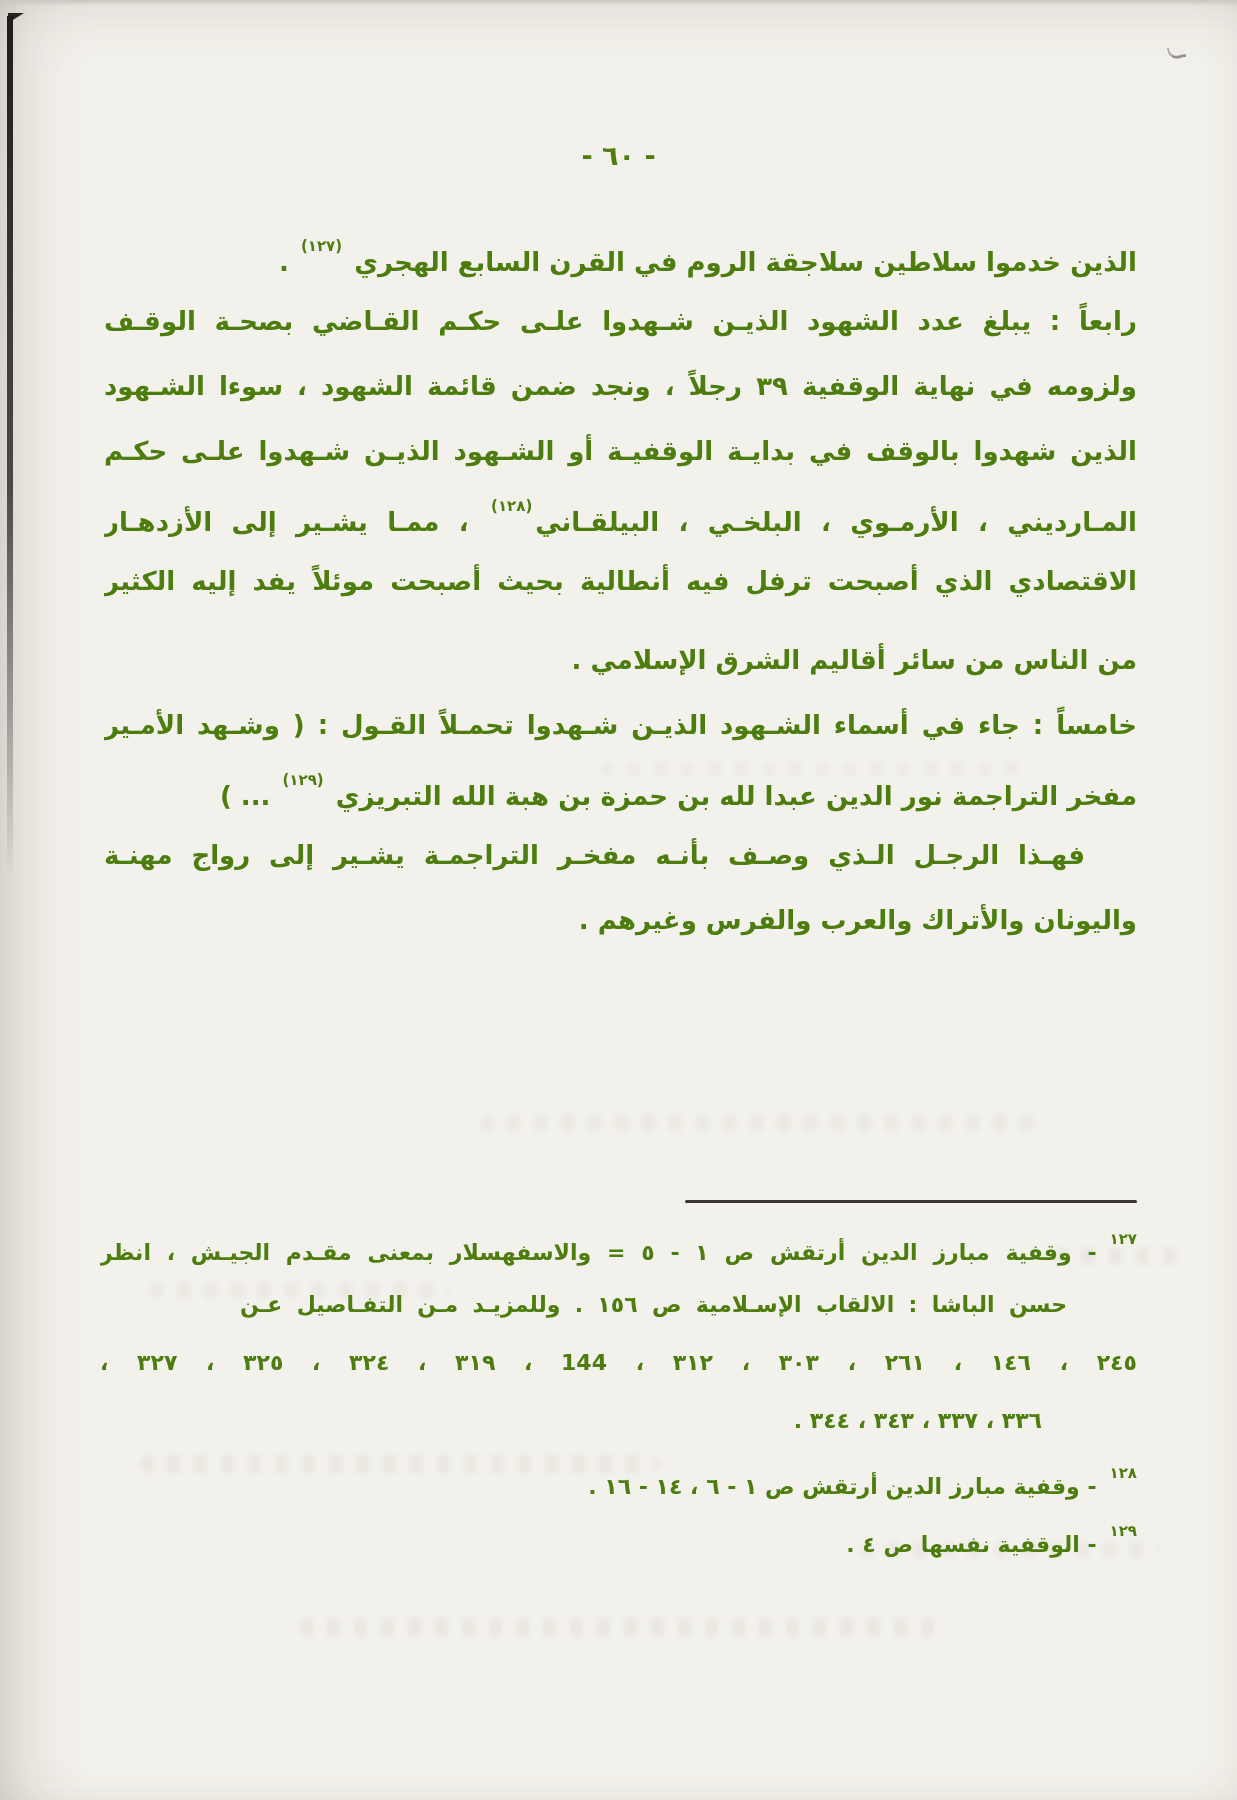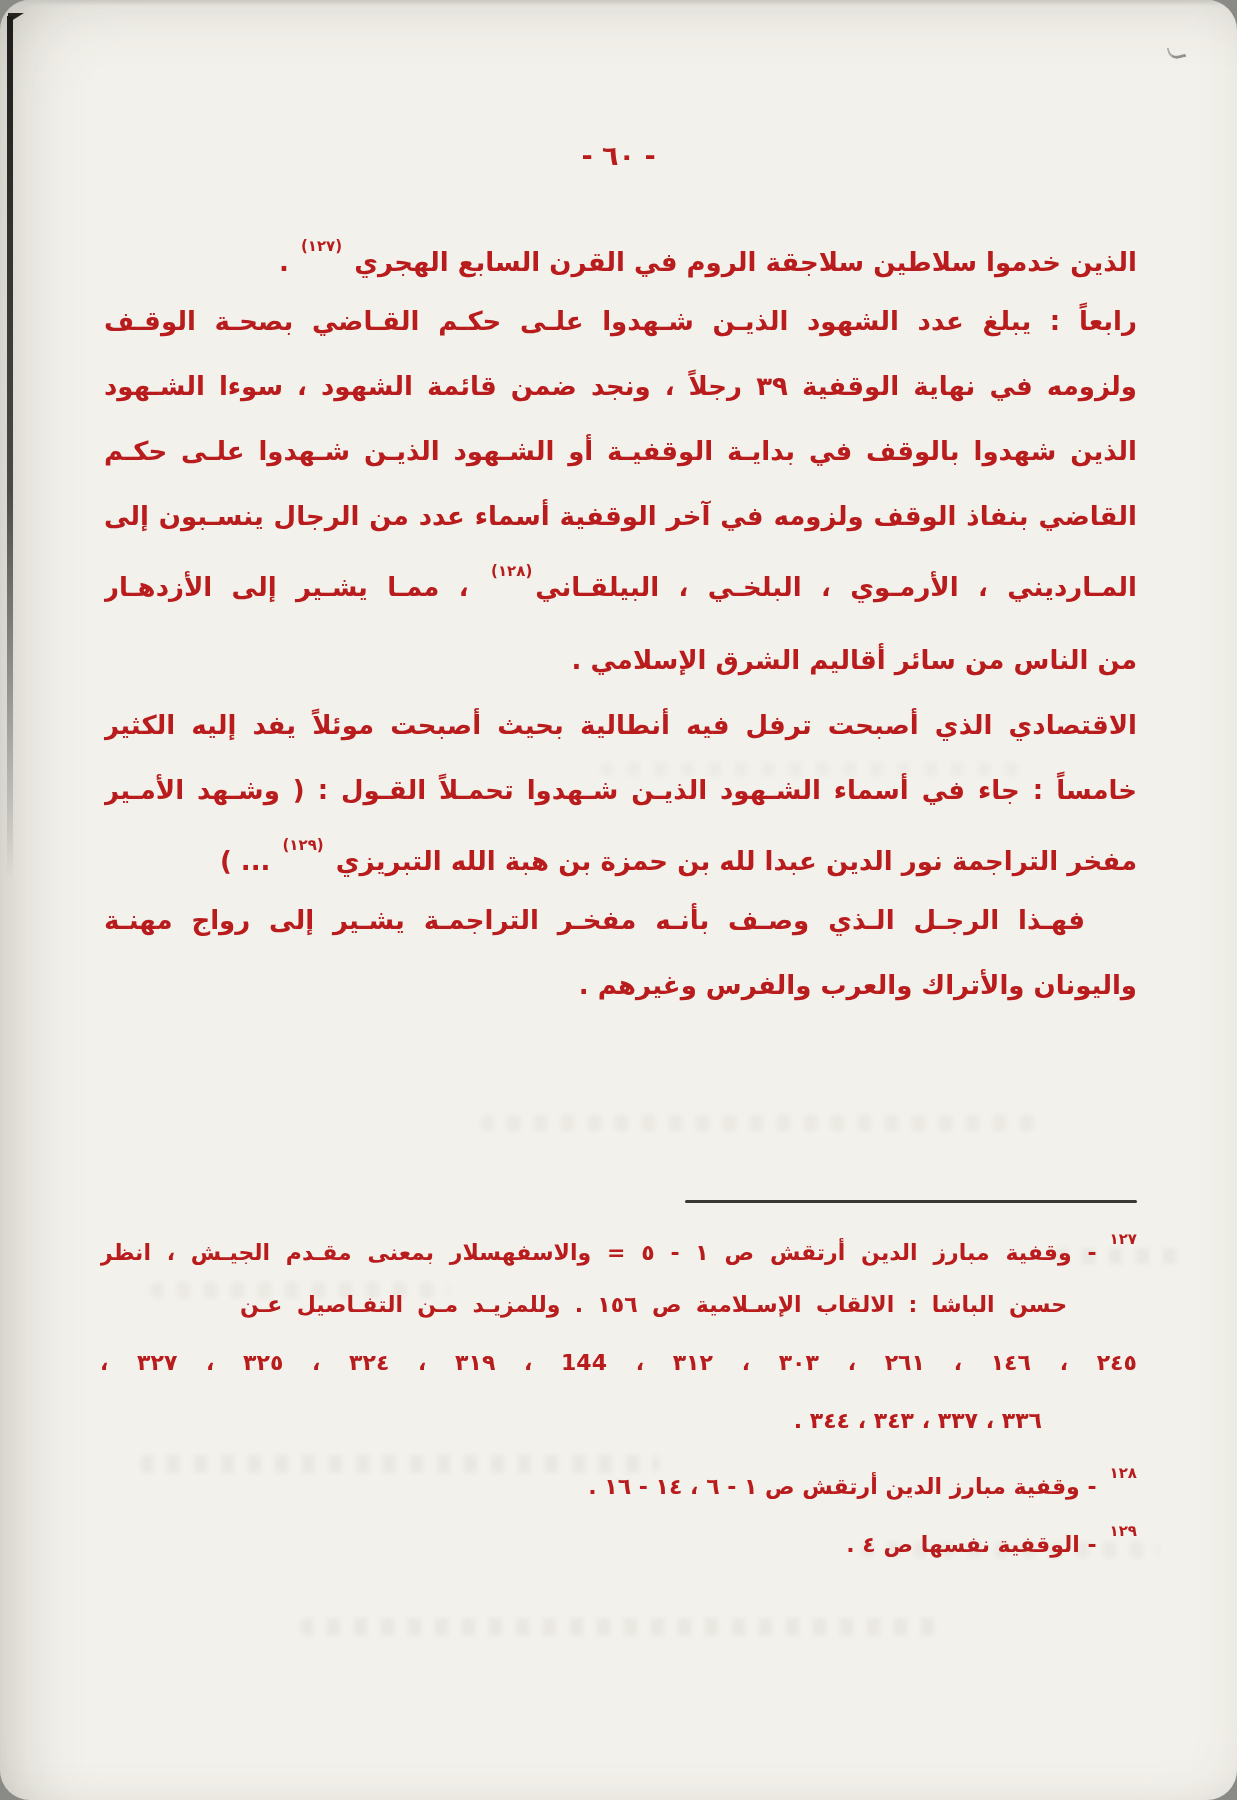--- a/index.html
+++ b/index.html
@@ -3,25 +3,24 @@
 <meta charset="utf-8">
 <style>
   html,body{margin:0;padding:0;background:#8a8a86;}
   .page{
     position:relative;
     width:1237px;height:1800px;
     margin:0 auto;
     background:#f3f1eb;
     overflow:hidden;
     font-family:"DejaVu Sans",sans-serif;
-    color:#b91c1c;
+    color:#4d7c0f;
     direction:rtl;
     box-shadow:inset 45px 25px 90px -60px rgba(75,70,62,.45),
                inset -18px -18px 70px -55px rgba(75,70,62,.28);
-    border-radius:30px;
   }
   
   .top-edge{position:absolute;top:0;left:0;right:0;height:6px;
     background:linear-gradient(#c9c7c1,rgba(243,241,235,0));}
   .scan-line{position:absolute;left:7px;top:16px;width:6px;height:862px;
     background:linear-gradient(to bottom,#1e1d1b,#4b4a47 55%,rgba(100,98,94,0));
     filter:blur(.4px);}
   .scan-wedge{position:absolute;left:8px;top:13px;width:0;height:0;
     border-top:10px solid #24231f;border-right:16px solid transparent;}
   .stray-mark{position:absolute;left:1168px;top:46px;width:15px;height:10px;
@@ -73,24 +72,23 @@
   <div class="ghost" style="left:860px;top:1542px;width:300px;height:16px;opacity:.10;"></div>
   <div class="ghost" style="left:300px;top:1618px;width:640px;height:18px;opacity:.12;"></div>
 
   <div class="page-number">- ٦٠ -</div>
 
   <div class="textblock">
     <div class="bline"><span>الذين خدموا سلاطين سلاجقة الروم في القرن السابع الهجري </span><sup class="fnref">(١٢٧)</sup><span> .</span></div>
     <div class="bline j"><span>رابعاً : يبلغ عدد الشهود الذيـن شـهدوا علـى حكـم القـاضي بصحـة الوقـف</span></div>
     <div class="bline j"><span>ولزومه في نهاية الوقفية ٣٩ رجلاً ، ونجد ضمن قائمة الشهود ، سوءا الشـهود</span></div>
     <div class="bline j"><span>الذين شهدوا بالوقف في بدايـة الوقفيـة أو الشـهود الذيـن شـهدوا علـى حكـم</span></div>
-    <div class="bline j"><span>القاضي بنفاذ الوقف ولزومه في آخر الوقفية أسماء عدد من الرجال ينسـبون إلى</span></div>
     <div class="bline j"><span>المـارديني ، الأرمـوي ، البلخـي ، البيلقـاني</span><sup class="fnref">(١٢٨)</sup><span> ، ممـا يشـير إلى الأزدهـار</span></div>
+    <div class="bline j"><span>الاقتصادي الذي أصبحت ترفل فيه أنطالية بحيث أصبحت موئلاً يفد إليه الكثير</span></div>
     <div class="bline pgap"><span>من الناس من سائر أقاليم الشرق الإسلامي .</span></div>
-    <div class="bline j"><span>الاقتصادي الذي أصبحت ترفل فيه أنطالية بحيث أصبحت موئلاً يفد إليه الكثير</span></div>
     <div class="bline j"><span>خامساً : جاء في أسماء الشـهود الذيـن شـهدوا تحمـلاً القـول : ( وشـهد الأمـير</span></div>
     <div class="bline"><span>مفخر التراجمة نور الدين عبدا لله بن حمزة بن هبة الله التبريزي </span><sup class="fnref">(١٢٩)</sup><span> ... )</span></div>
     <div class="bline j indent"><span>فهـذا الرجـل الـذي وصـف بأنـه مفخـر التراجمـة يشـير إلى رواج مهنـة</span></div>
     <div class="bline"><span>واليونان والأتراك والعرب والفرس وغيرهم .</span></div>
   </div>
 
   <div class="fn-sep"></div>
 
   <div class="footnotes">
     <div>

